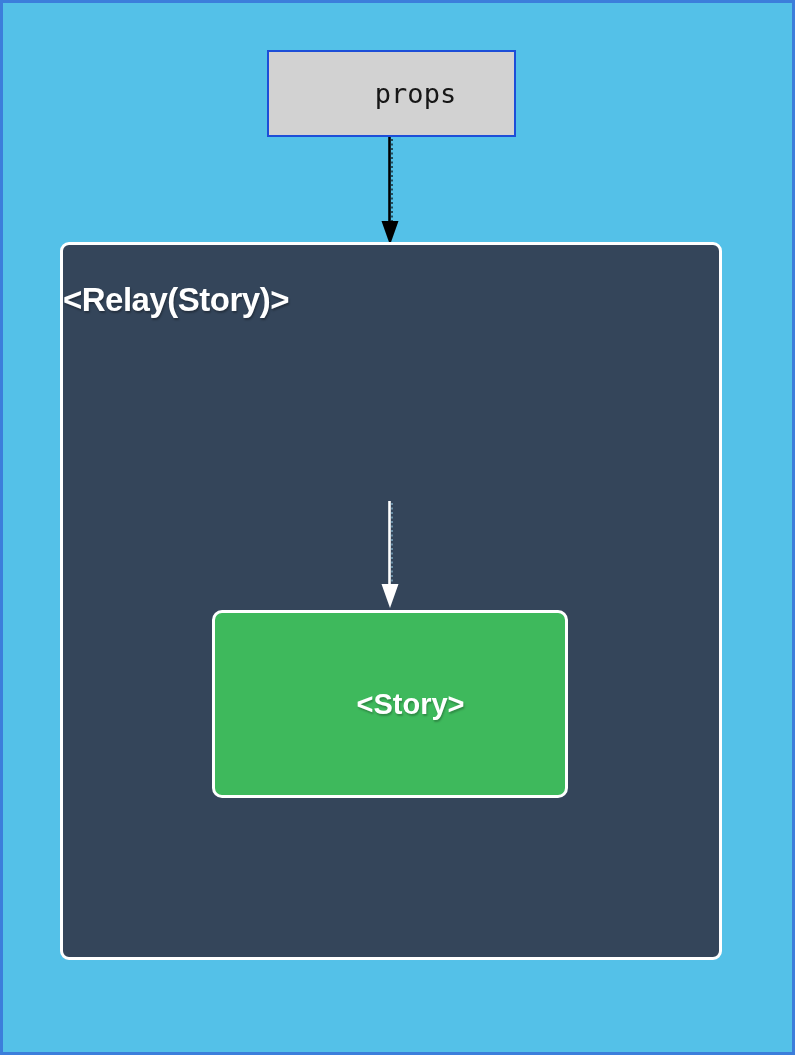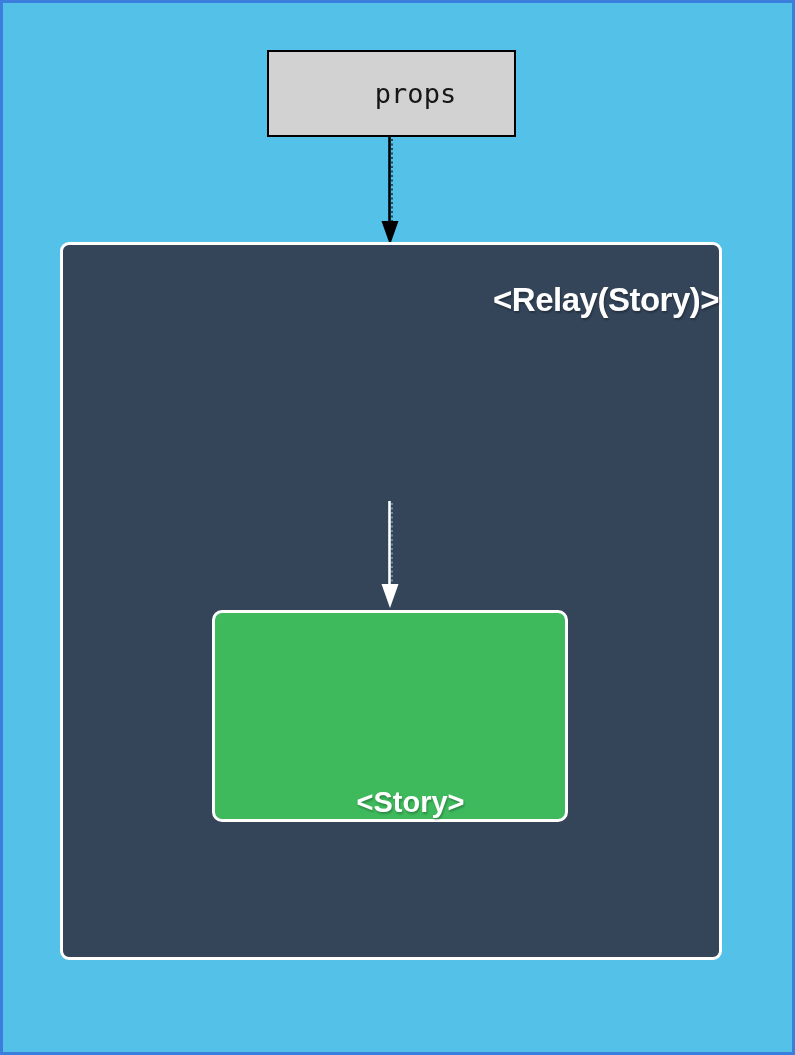--- a/index.html
+++ b/index.html
@@ -26,21 +26,21 @@
     box-sizing: border-box;
     font-family: "DejaVu Sans Mono", monospace;
     font-size: 27px;
     color: #161616;
   }
   .props-box.outer {
     left: 264px;
     top: 47px;
     width: 249px;
     height: 87px;
-    border: 2px solid #000000;
+    border: 2px solid #1d4ed8;
     padding-left: 48px;
   }
   .props-box.inner {
     left: 190px;
     top: 161px;
     width: 277px;
     height: 95px;
     border: 2px solid #ffffff;
   }
   .relay-container {
@@ -52,39 +52,39 @@
     box-sizing: border-box;
     background: #34455a;
     border: 3px solid #ffffff;
     border-radius: 9px;
   }
   .relay-title {
     position: absolute;
     top: 36px;
     left: 0;
     right: 0;
-    text-align: right;
+    text-align: left;
     color: #ffffff;
     font-weight: bold;
     font-size: 33px;
     letter-spacing: -0.5px;
     text-shadow: 1px 2px 2px rgba(0,0,0,0.30);
   }
   .story-box {
     position: absolute;
     left: 149px;
     top: 365px;
     width: 356px;
-    height: 212px;
+    height: 188px;
     box-sizing: border-box;
     background: #3eb95c;
     border: 3px solid #ffffff;
     border-radius: 10px;
     display: flex;
-    align-items: flex-end;
+    align-items: center;
     justify-content: center;
     color: #ffffff;
     font-weight: bold;
     font-size: 29px;
     text-shadow: 1px 2px 2px rgba(0,0,0,0.25);
     padding-left: 41px;
   }
   .arrow {
     position: absolute;
     display: block;

